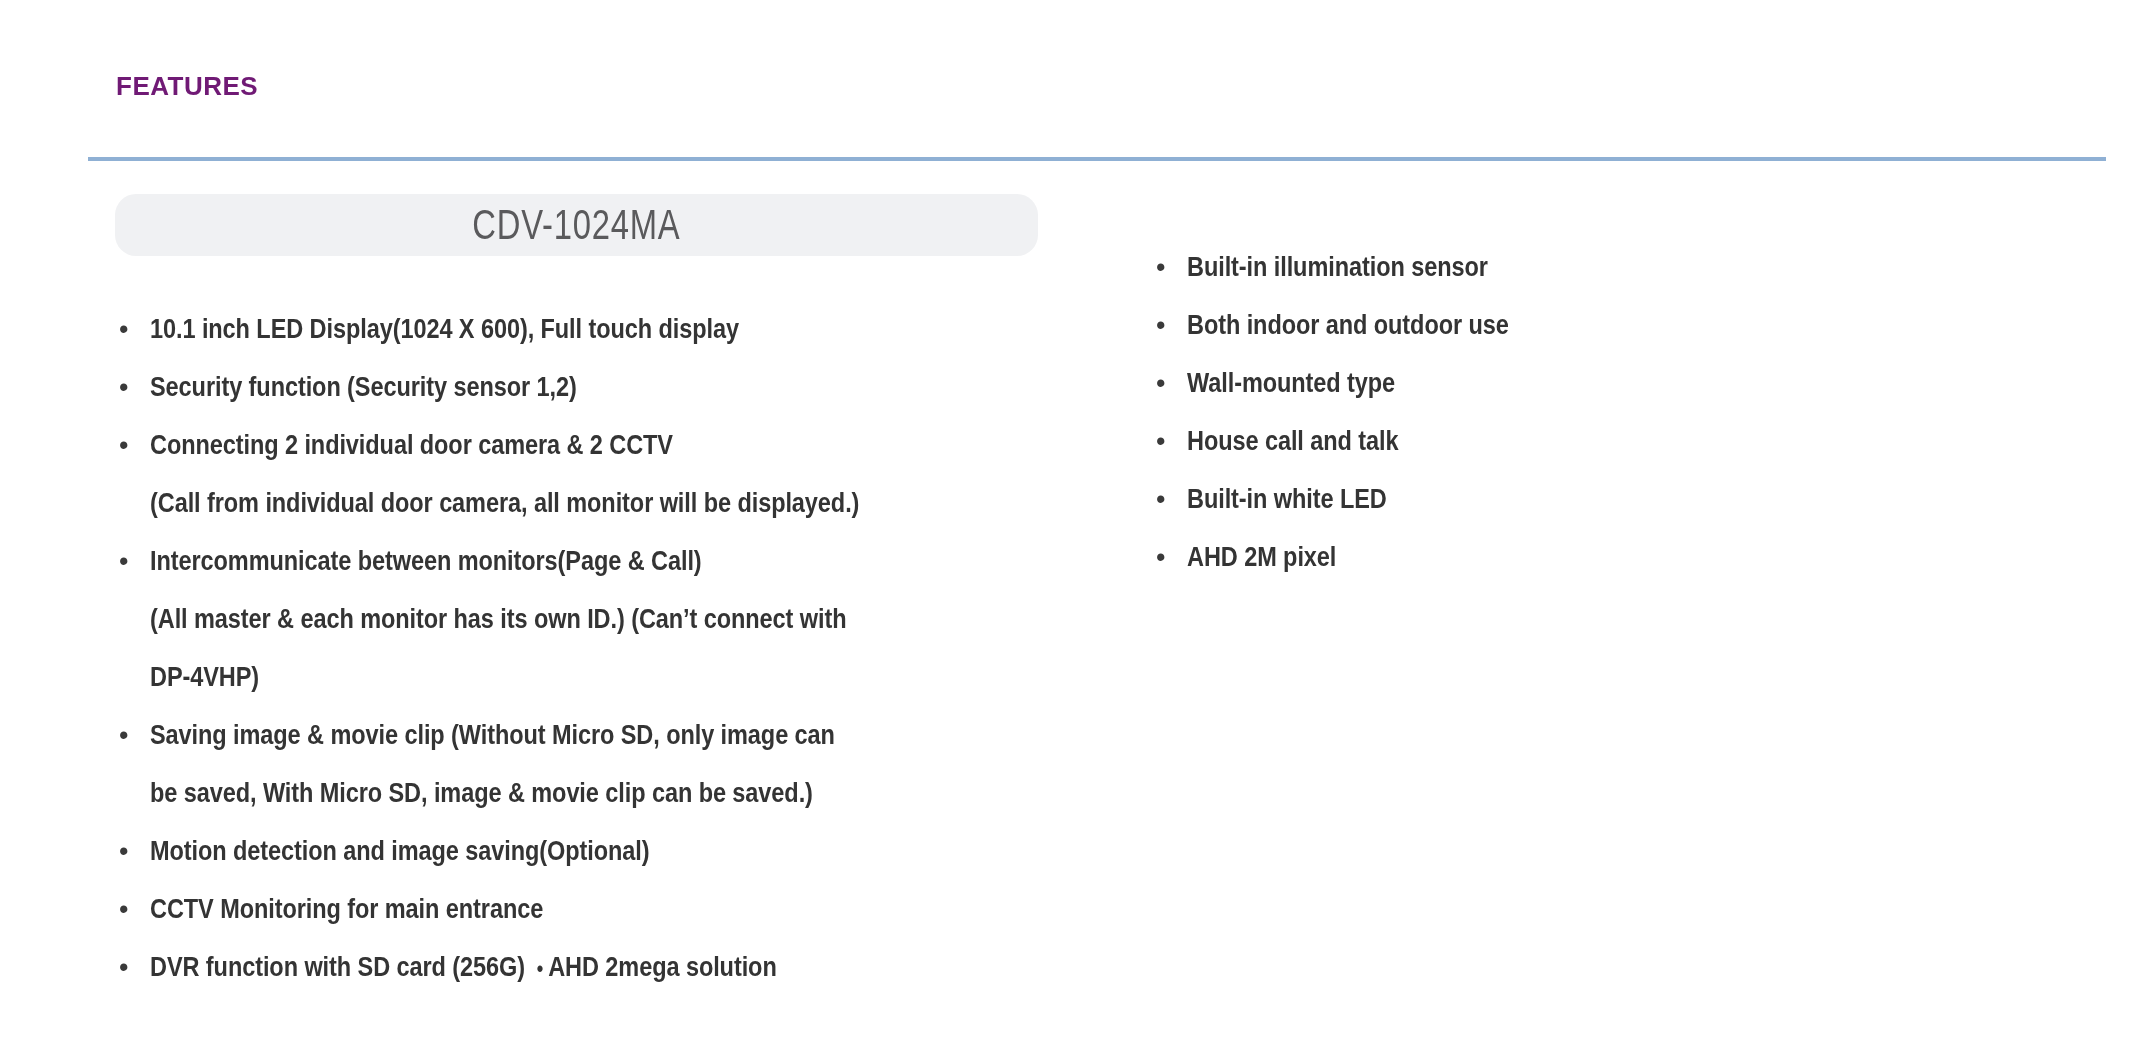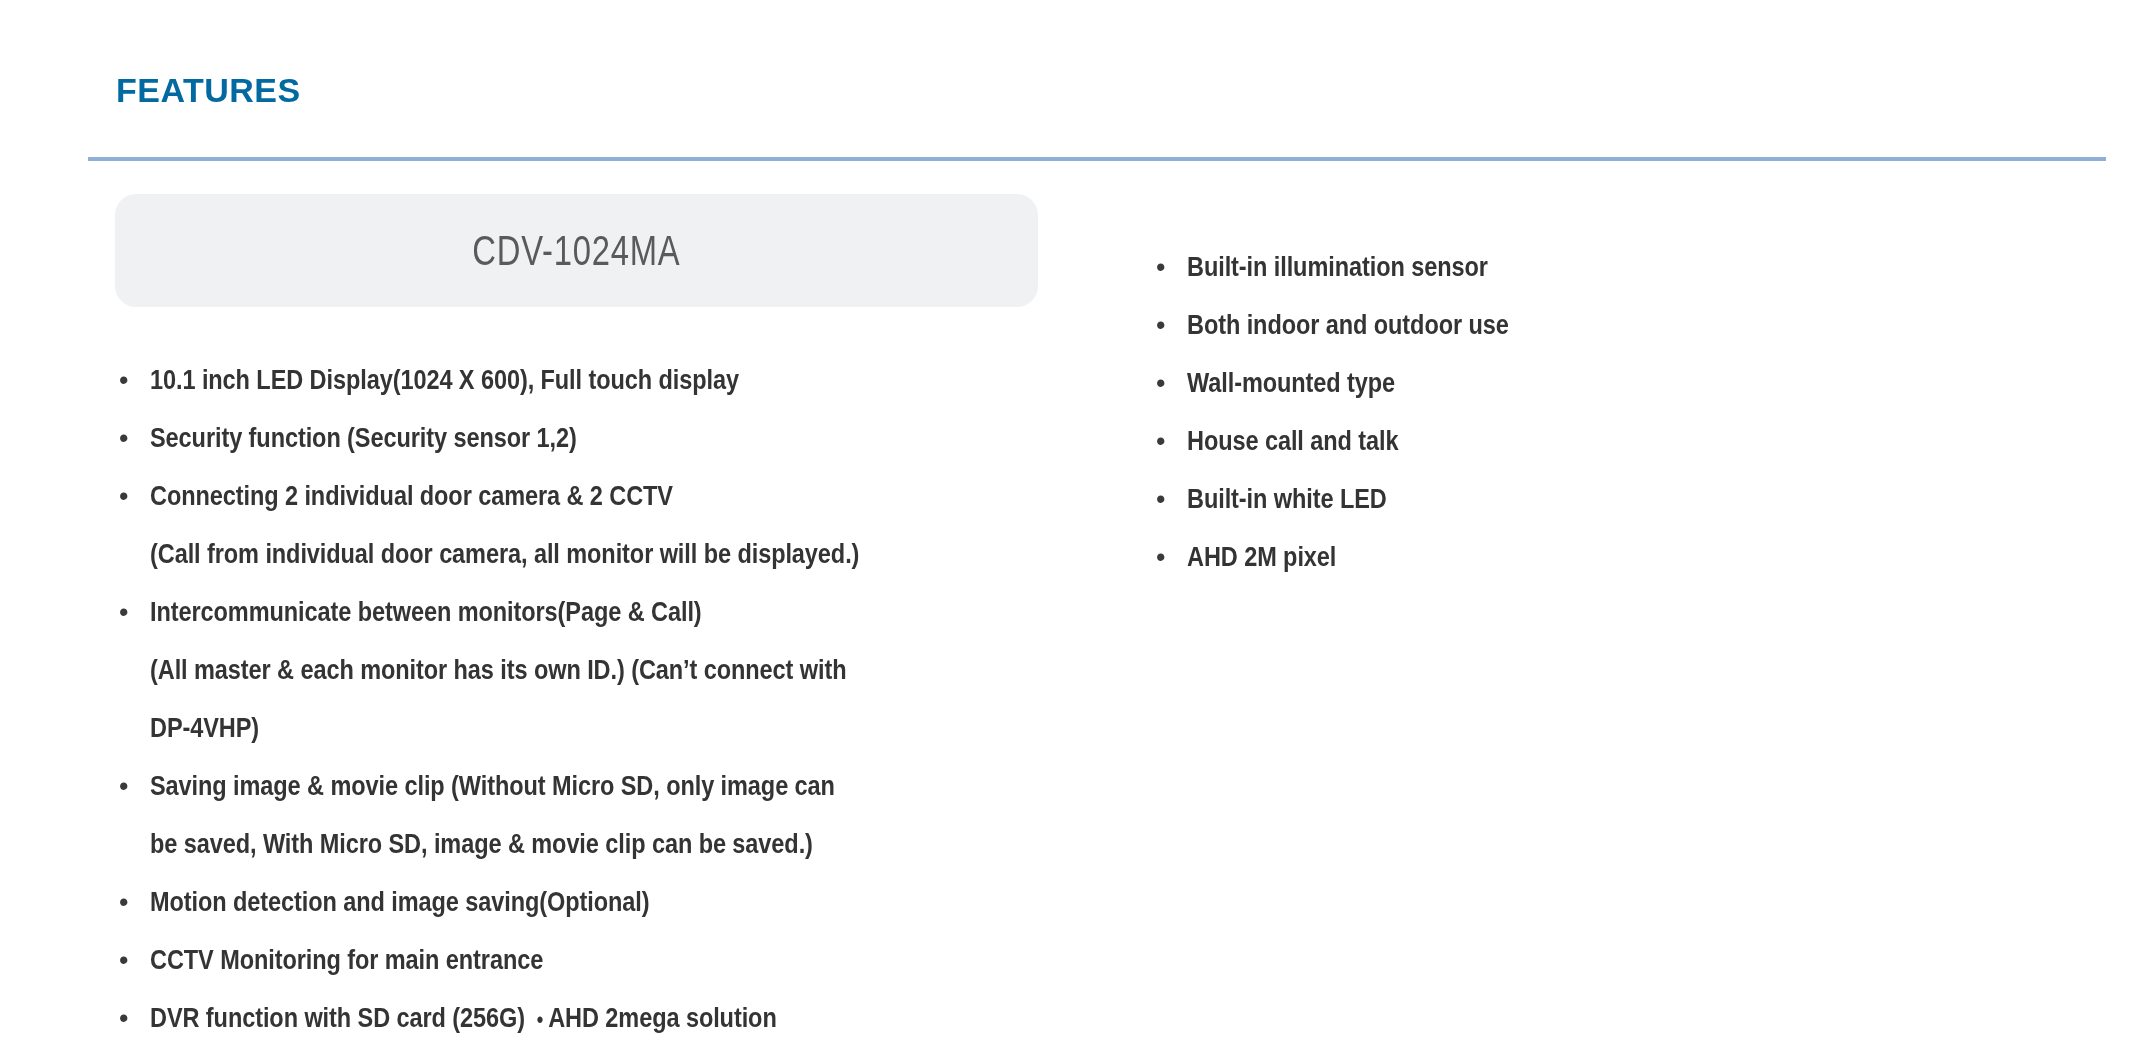--- a/index.html
+++ b/index.html
@@ -15,24 +15,24 @@
     -webkit-font-smoothing: antialiased;
     overflow: hidden;
   }
 
   
   .page-title {
     position: absolute;
     left: 116px;
     top: 72px;
     font-family: "Liberation Sans", sans-serif;
-    font-size: 34px;
+    font-size: 26px;
     font-weight: bold;
     letter-spacing: 0.5px;
-    color: #0369a1;
+    color: #701a75;
     line-height: 1.1;
     white-space: nowrap;
   }
 
   
   .title-rule {
     position: absolute;
     left: 88px;
     top: 157px;
     width: 2018px;
@@ -48,21 +48,21 @@
     width: 2154px;
   }
   .column {
     position: absolute;
     top: 0;
   }
   .column-left  { left: 115px;  width: 923px; }
   .column-right { left: 1152px; width: 923px; }
 
   .model-bar {
-    height: 113px;
+    height: 62px;
     background: #f0f1f3;
     display: flex;
     align-items: center;
     justify-content: center;
     box-sizing: border-box;
     border-radius: 21px;
   }
   .model-bar-label {
     font-family: "Liberation Sans Narrow", "Liberation Sans", sans-serif;
     font-size: 42px;

